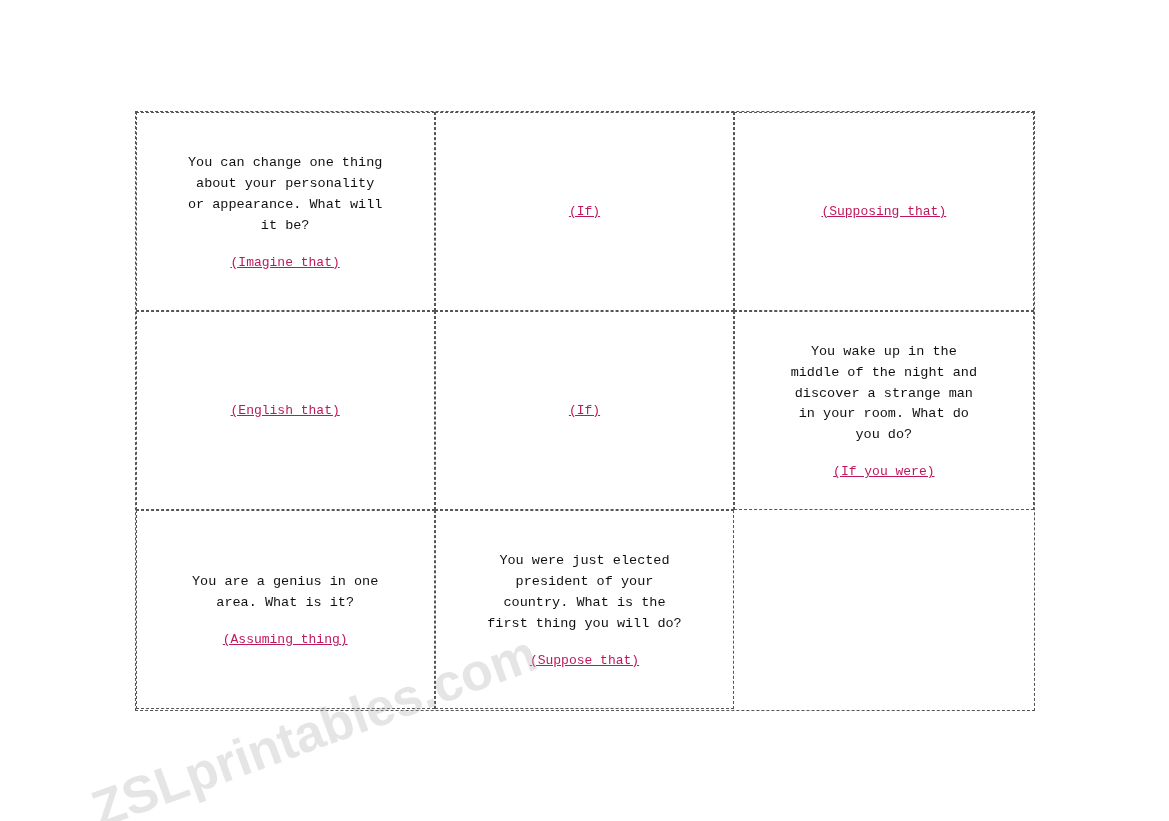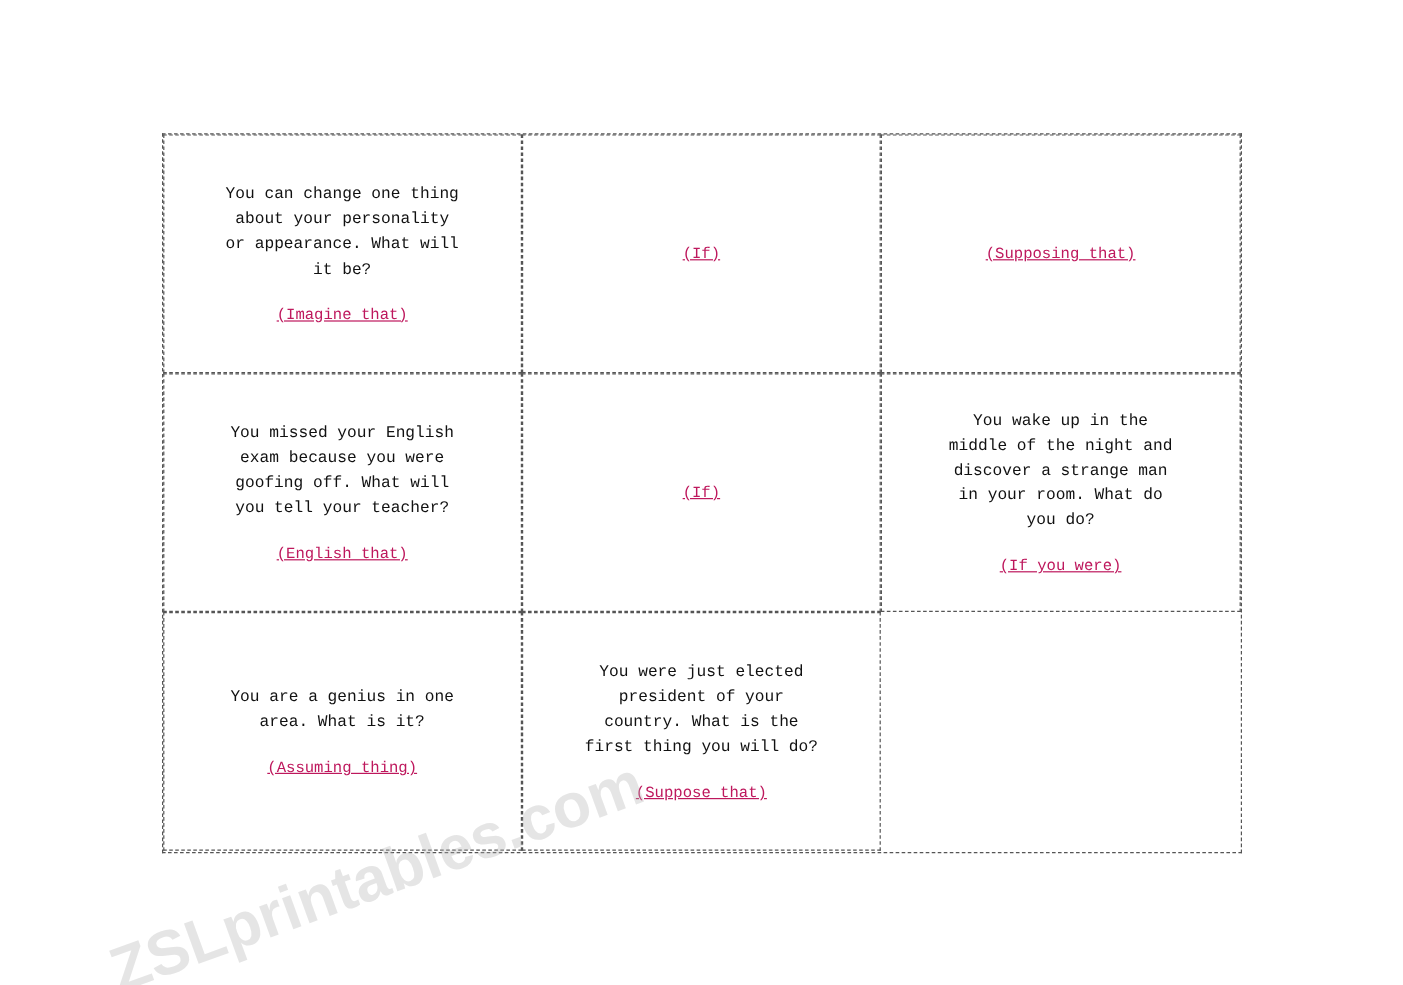--- a/index.html
+++ b/index.html
@@ -84,24 +84,20 @@
        it be?</div>
         <div class="card-hint">(Imagine that)</div>
       </div>
       <div class="card">
         <div class="card-hint">(If)</div>
       </div>
       <div class="card">
         <div class="card-hint">(Supposing that)</div>
       </div>
       <div class="card">
-        <div class="card-text">You missed your English
- exam because  you were
- goofing off. What will
- you tell your teacher?</div>
         <div class="card-hint">(English that)</div>
       </div>
       <div class="card">
         <div class="card-hint">(If)</div>
       </div>
       <div class="card">
         <div class="card-text">You wake up in the
 middle of the night and
 discover a strange man
  in your room. What do

